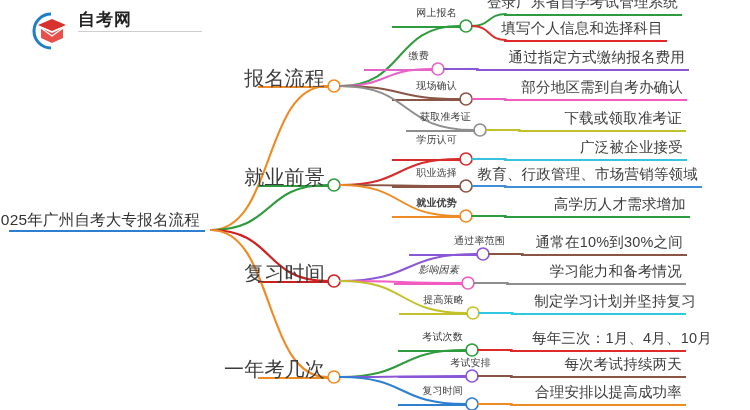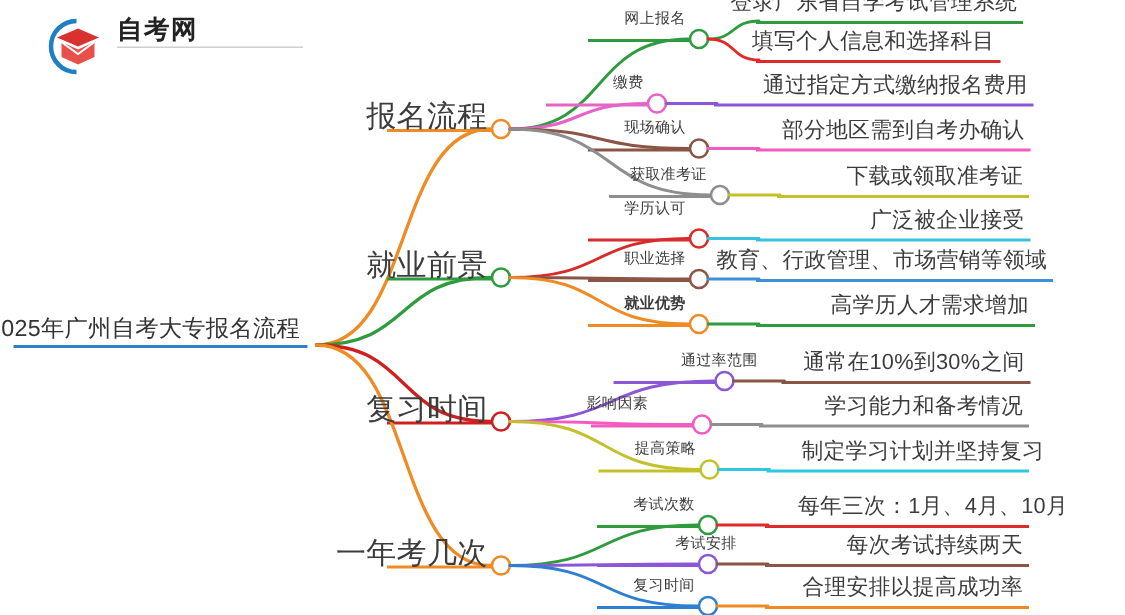--- a/index.html
+++ b/index.html
@@ -198,21 +198,21 @@
       <div class="node-label lvl1 ra" style="left: 325px; top: 167px;">就业前景</div>
       <div class="node-label lvl2 ra" style="left: 457px; top: 135px;">学历认可</div>
       <div class="node-label leaf ra" style="left: 683px; top: 140px;">广泛被企业接受</div>
       <div class="node-label lvl2 ra" style="left: 457px; top: 168px;">职业选择</div>
       <div class="node-label leaf ra" style="left: 698px; top: 167px;">教育、行政管理、市场营销等领域</div>
       <div class="node-label lvl2 ra" style="left: 457px; top: 198px; font-weight: bold;">就业优势</div>
       <div class="node-label leaf ra" style="left: 686px; top: 197px;">高学历人才需求增加</div>
       <div class="node-label lvl1 ra" style="left: 325px; top: 263px;">复习时间</div>
       <div class="node-label lvl2 ra" style="left: 474px; top: 236px; margin-left: 31px;">通过率范围</div>
       <div class="node-label leaf ra" style="left: 683px; top: 235px;">通常在10%到30%之间</div>
-      <div class="node-label lvl2 ra" style="left: 432px; top: 265px;">影响因素</div>
+      <div class="node-label lvl2 ra" style="left: 459px; top: 265px; font-style: italic;">影响因素</div>
       <div class="node-label leaf ra" style="left: 682px; top: 264px;">学习能力和备考情况</div>
       <div class="node-label lvl2 ra" style="left: 464px; top: 295px;">提高策略</div>
       <div class="node-label leaf ra" style="left: 696px; top: 294px;">制定学习计划并坚持复习</div>
       <div class="node-label lvl1 ra" style="left: 325px; top: 359px;">一年考几次</div>
       <div class="node-label lvl2 ra" style="left: 463px; top: 332px;">考试次数</div>
       <div class="node-label leaf ra" style="left: 712px; top: 331px;">每年三次：1月、4月、10月</div>
       <div class="node-label lvl2 ra" style="left: 463px; top: 358px; margin-left: 28px;">考试安排</div>
       <div class="node-label leaf ra" style="left: 682px; top: 357px;">每次考试持续两天</div>
       <div class="node-label lvl2 ra" style="left: 463px; top: 386px;">复习时间</div>
       <div class="node-label leaf ra" style="left: 682px; top: 385px;">合理安排以提高成功率</div>

